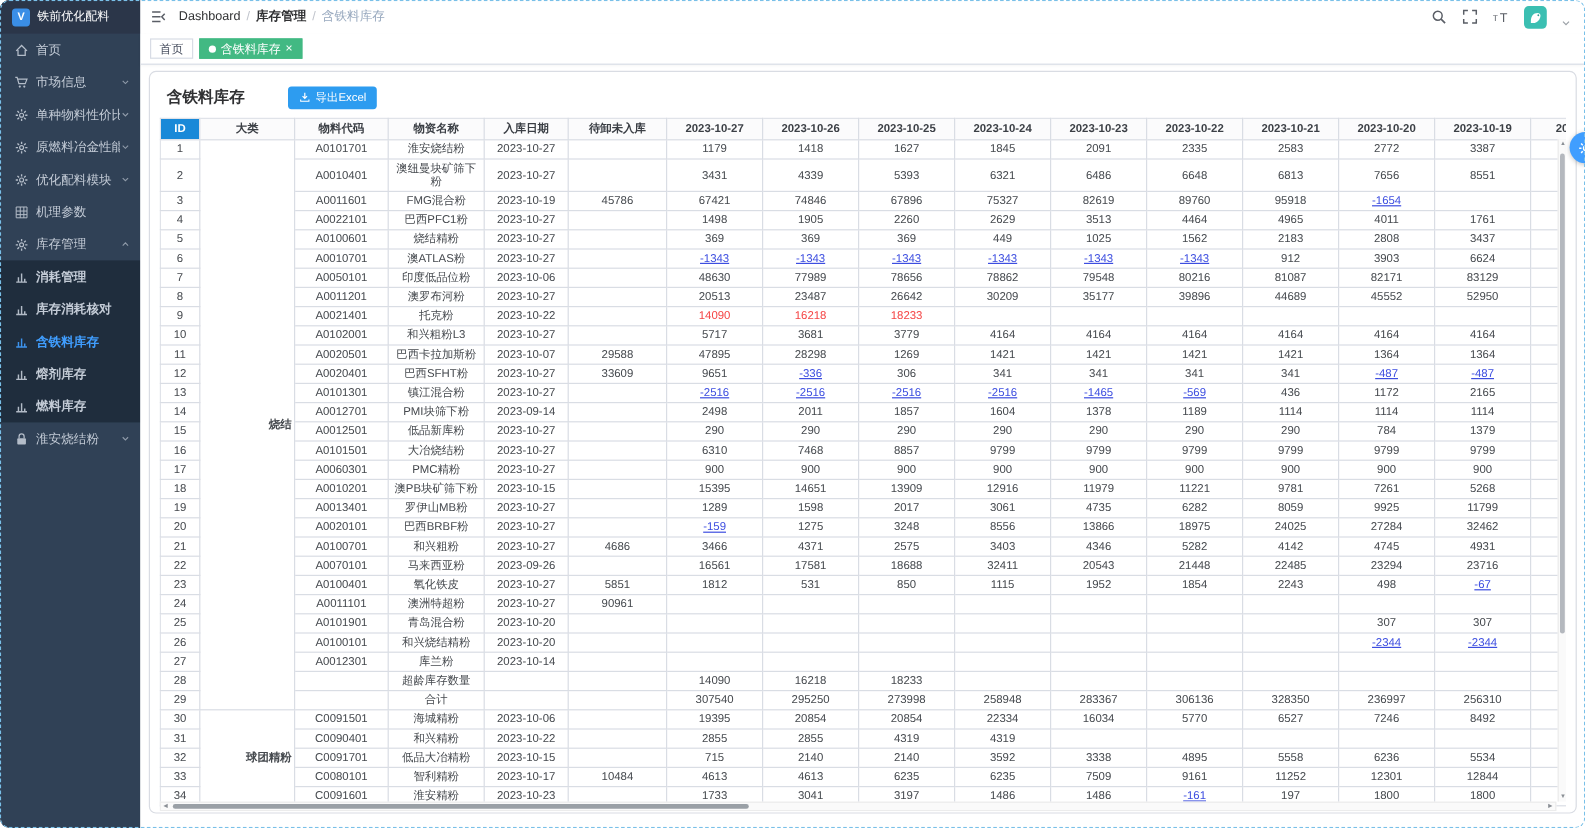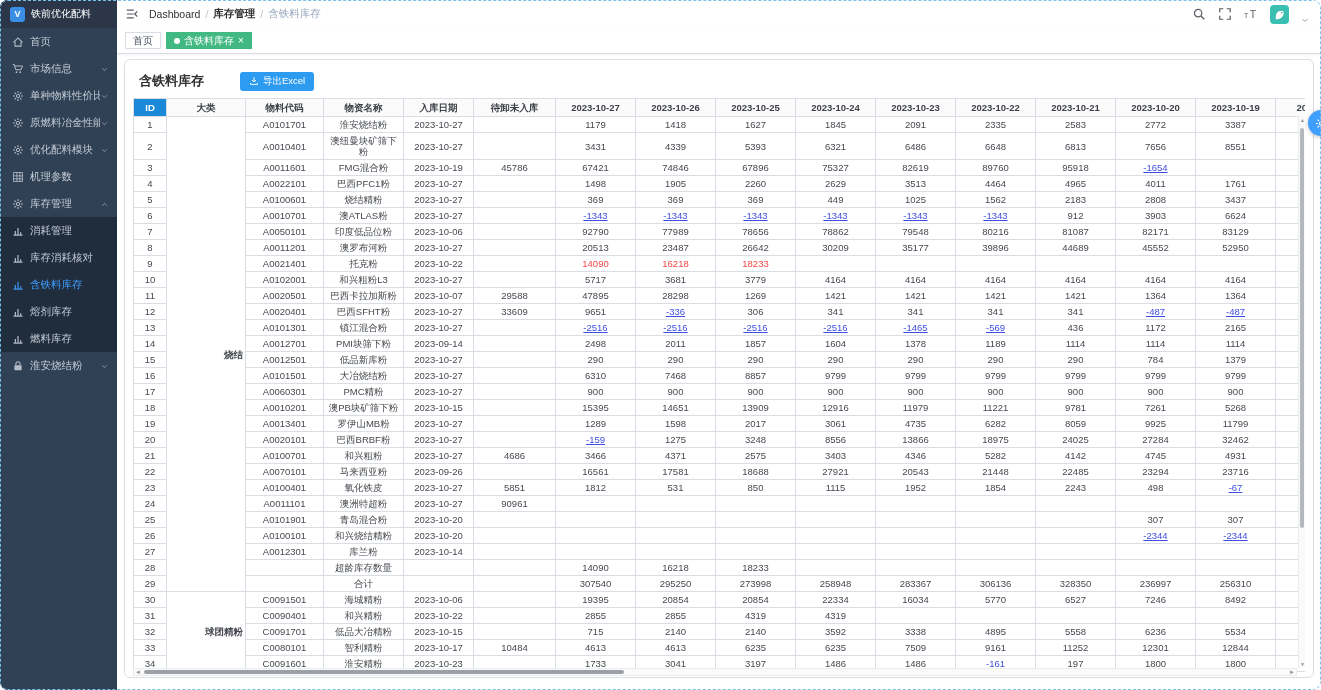--- a/index.html
+++ b/index.html
@@ -13,21 +13,21 @@
   .logo{height:28px;flex:none;display:flex;align-items:center;gap:6px;padding-left:10px;background:#2b3649;}
   .logo-mark{width:15px;height:15px;border-radius:3px;background:#3a8ee6;color:#fff;font-size:9px;font-weight:bold;
              display:flex;align-items:center;justify-content:center;}
   .logo-title{color:#fff;font-size:10px;font-weight:normal;white-space:nowrap;}
   .menu{flex:1;font-size:10.5px;color:#c3cbd6;overflow:hidden;}
   .mi{height:27px;display:flex;align-items:center;padding:0 8px 0 12px;cursor:pointer;white-space:nowrap;}
   .mi .ic{width:12px;height:12px;margin-right:6px;flex:none;opacity:.9;}
   .mi .lbl{flex:1;overflow:hidden;}
   .mi .chev{width:9px;height:9px;flex:none;opacity:.65;}
   .submenu{background:#1f2d3d;}
-  .submenu .mi{}
+  .submenu .mi{font-weight:bold;}
   .mi.active{color:var(--activeBlue);}
   .mi.active .ic{color:var(--activeBlue);}
 
   
   .main{flex:1;min-width:0;display:flex;flex-direction:column;background:#fff;}
   .navbar{height:28px;flex:none;display:flex;align-items:center;padding:0 12px 0 8px;}
   .nav-ic{width:14px;height:14px;color:#5a5e66;cursor:pointer;flex:none;}
   .crumbs{margin-left:10px;display:flex;align-items:center;gap:5px;font-size:10.5px;color:#303133;}
   .crumb.bold{font-weight:bold;}
   .crumb.last{color:#97a8be;}
@@ -423,21 +423,21 @@
                   <td>3903</td>
                   <td>6624</td>
                   <td>973</td>
                 </tr>
                 <tr>
                   <td>7</td>
                   <td>A0050101</td>
                   <td class="name">印度低品位粉</td>
                   <td>2023-10-06</td>
                   <td></td>
-                  <td>92790</td>
+                  <td>48630</td>
                   <td>77989</td>
                   <td>78656</td>
                   <td>78862</td>
                   <td>79548</td>
                   <td>80216</td>
                   <td>81087</td>
                   <td>82171</td>
                   <td>83129</td>
                   <td>838</td>
                 </tr>
@@ -681,21 +681,21 @@
                 </tr>
                 <tr>
                   <td>22</td>
                   <td>A0070101</td>
                   <td class="name">马来西亚粉</td>
                   <td>2023-09-26</td>
                   <td></td>
                   <td>16561</td>
                   <td>17581</td>
                   <td>18688</td>
-                  <td>27921</td>
+                  <td>32411</td>
                   <td>20543</td>
                   <td>21448</td>
                   <td>22485</td>
                   <td>23294</td>
                   <td>23716</td>
                   <td>238</td>
                 </tr>
                 <tr>
                   <td>23</td>
                   <td>A0100401</td>

